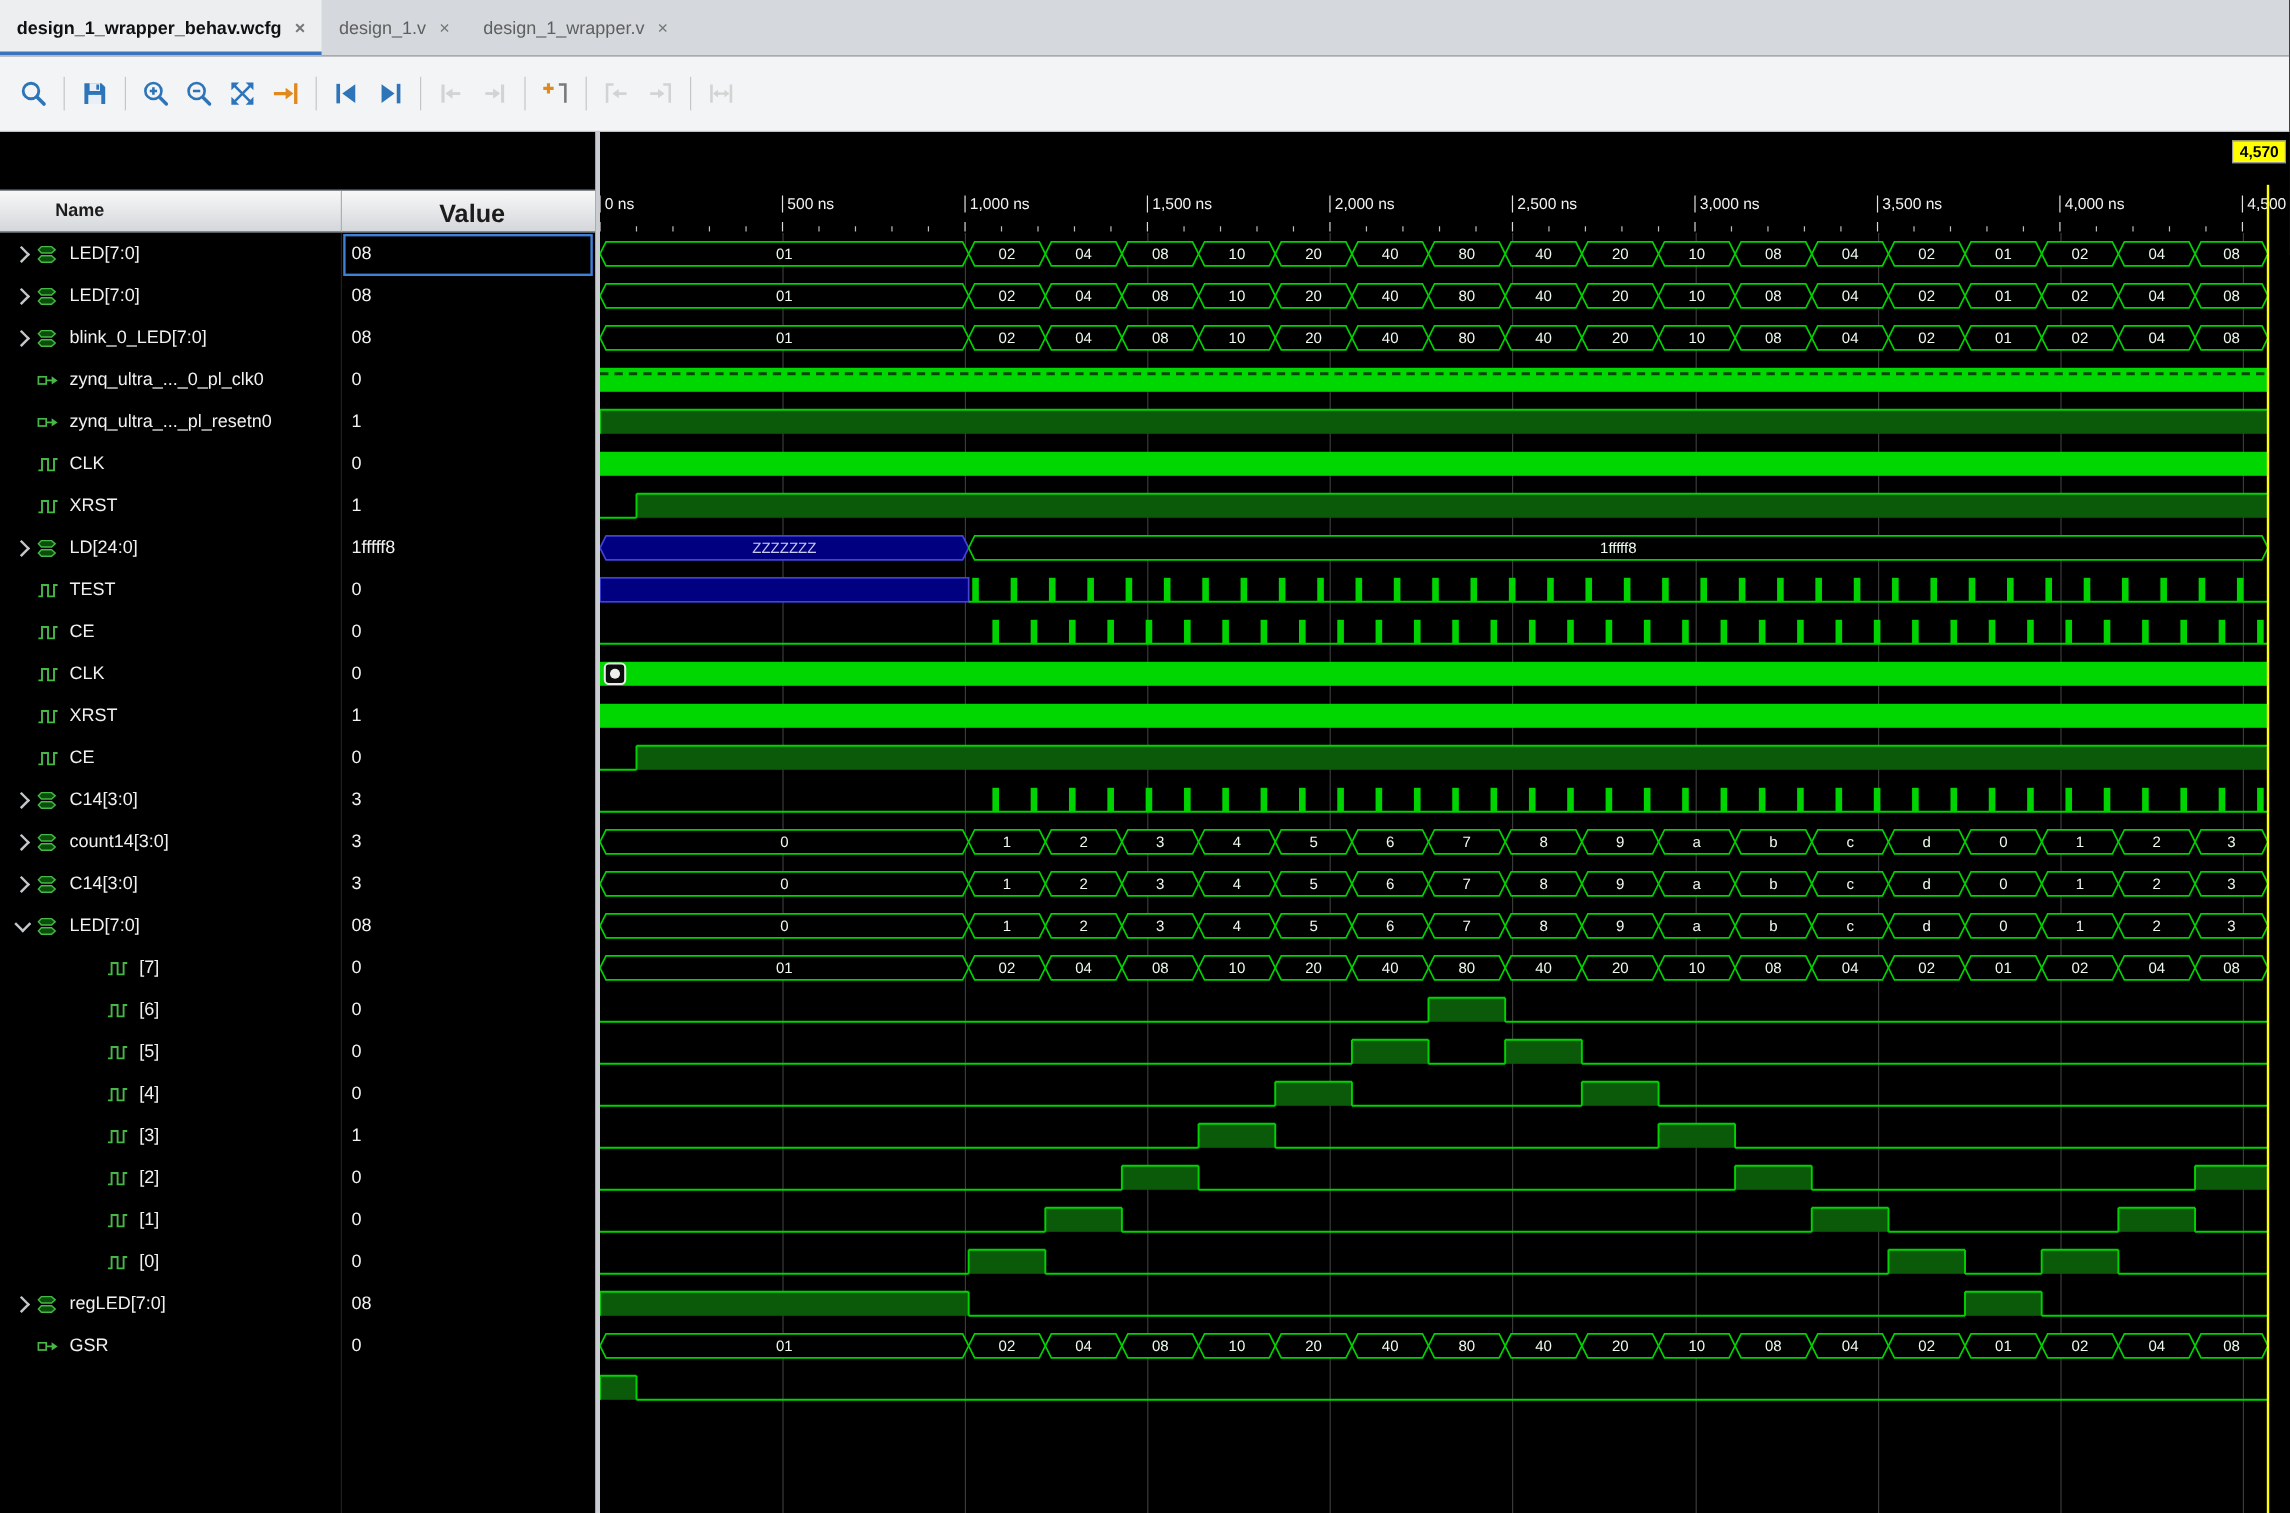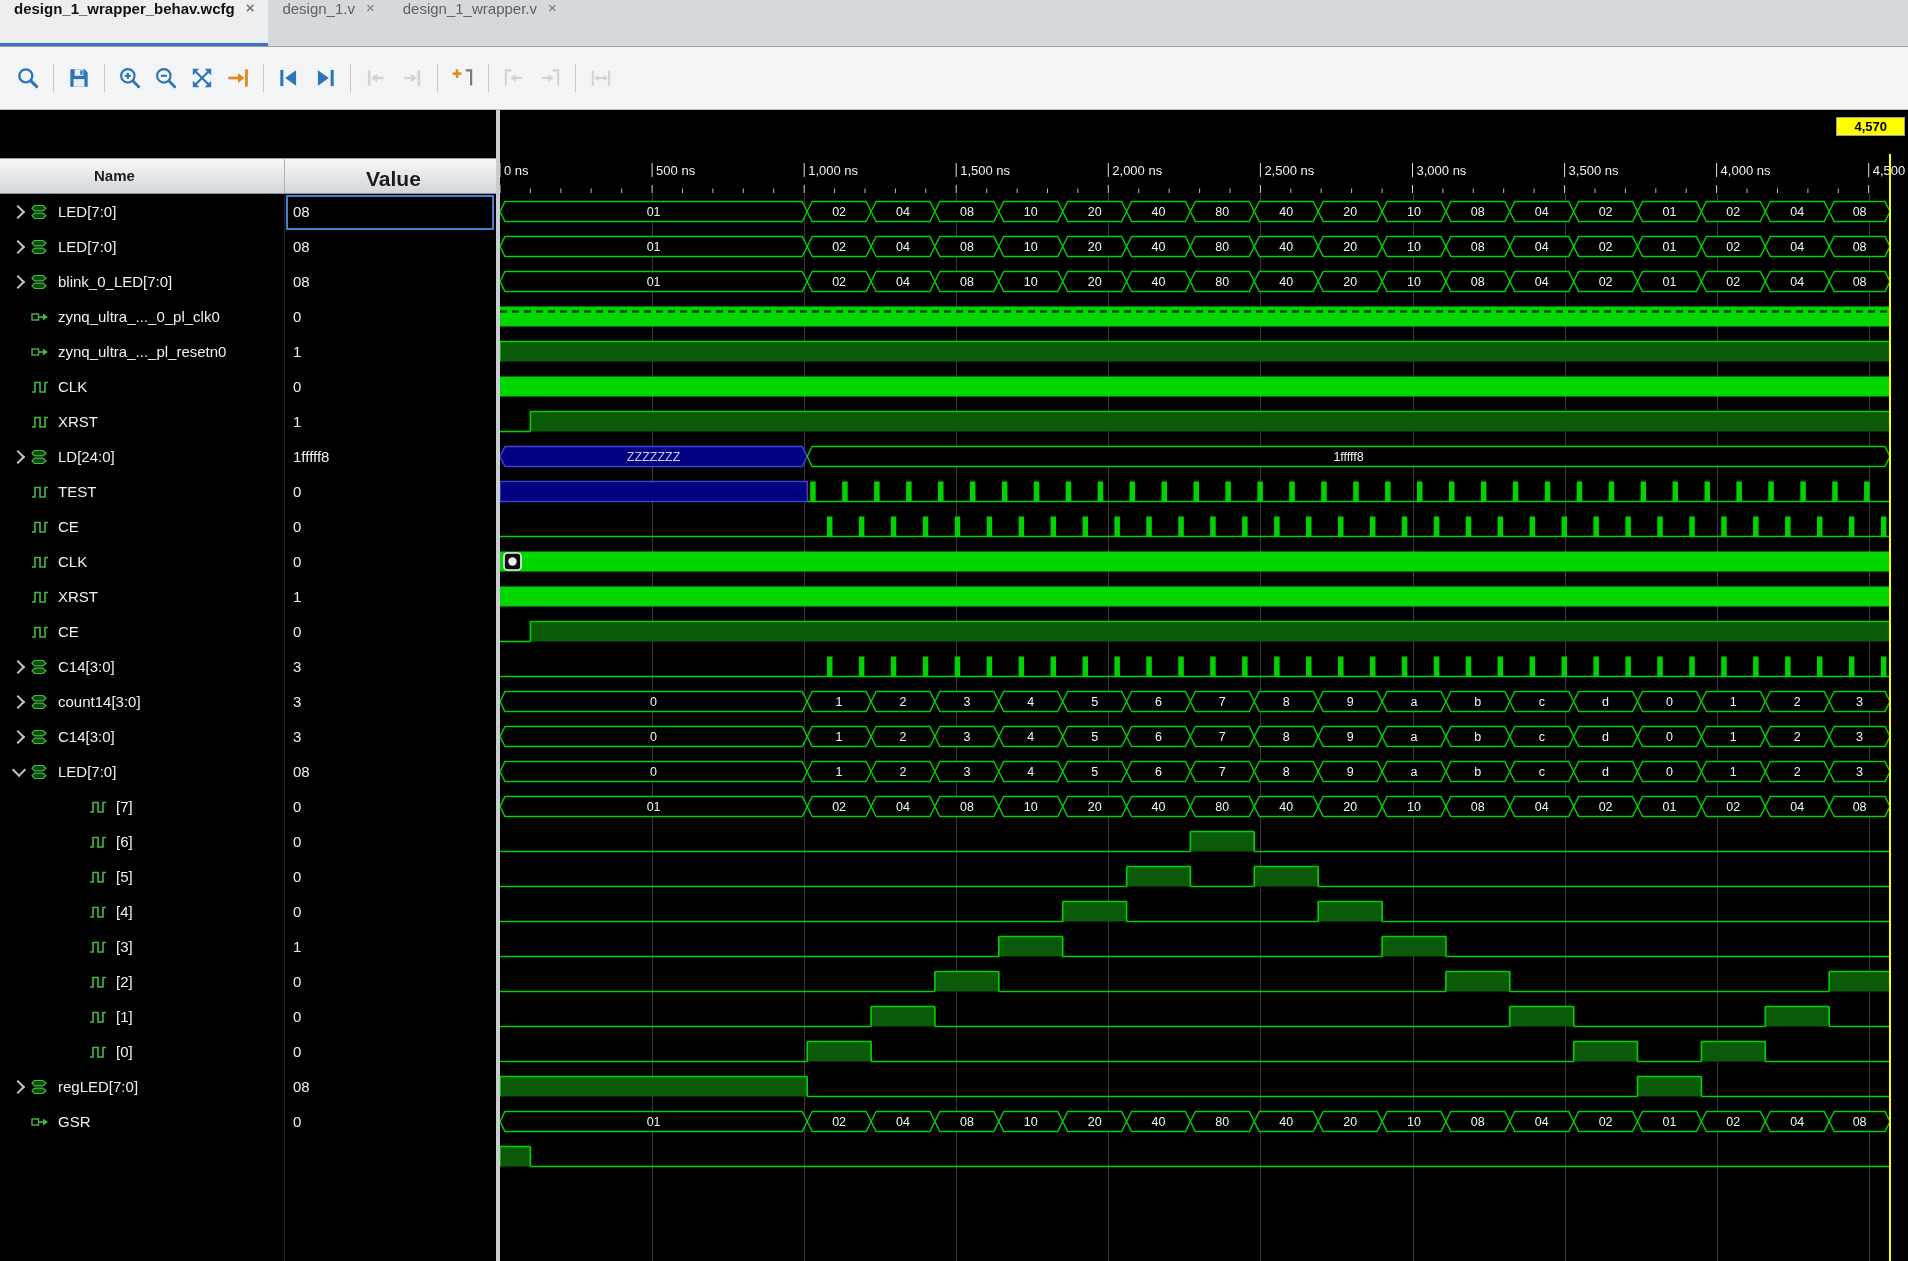--- a/index.html
+++ b/index.html
@@ -1,57 +1,57 @@
 <!DOCTYPE html>
 <html><head>
 <meta charset="utf-8">
 <style>
   html,body{margin:0;padding:0;background:#1e1e1e;}
   .app{position:relative;width:1908px;height:1261px;background:#000;overflow:hidden;
        font-family:"Liberation Sans",sans-serif;}
   
   .tabbar{position:absolute;top:0;left:0;right:0;height:46px;background:#d5d8dd;
           display:flex;align-items:stretch;border-bottom:1px solid #98a0a8;}
-  .tab{display:flex;gap:11px;padding:0 14px;font-size:15px;color:#5f5f5f;cursor:default;}
+  .tab{display:flex;align-items:center;gap:11px;padding:0 14px;font-size:15px;color:#5f5f5f;cursor:default;}
   .tab.active{background:#eceef0;color:#101010;font-weight:700;box-shadow:inset 0 -3px 0 #3a72c0;}
   .tclose{color:#777;font-size:15px;line-height:1;}
   
   .toolbar{position:absolute;top:47px;left:0;right:0;height:62px;background:#f3f4f5;
            border-bottom:1px solid #c2c2c2;display:flex;align-items:center;padding-left:10px;}
   .tbtn{width:36px;height:36px;border:none;background:transparent;display:flex;align-items:center;
         justify-content:center;padding:0;border-radius:3px;}
   .tbtn.disabled{opacity:.5;}
   .tsep{width:1px;height:28px;background:#c6c6c6;margin:0 7px;}
   
   .main{position:absolute;top:110px;left:0;right:0;bottom:0;background:#000;}
   .leftpanel{position:absolute;left:0;top:0;width:496px;bottom:0;background:#000;}
   .strip{position:absolute;top:0;left:0;right:0;height:48px;background:#000;}
   .lheader{position:absolute;top:48px;left:0;right:0;height:36px;
            background:linear-gradient(#f8f8f8,#d3d6da);
            border-top:1px solid #9aa0a6;border-bottom:1px solid #8d939a;box-sizing:border-box;}
-  .hname{position:absolute;left:46px;top:8px;font-size:15px;font-weight:700;color:#1c1c1c;margin-left:48px;}
+  .hname{position:absolute;left:46px;top:8px;font-size:15px;font-weight:700;color:#1c1c1c;}
   .hvalue{position:absolute;left:366px;top:8px;font-size:21px;font-weight:700;color:#1c1c1c;}
   .lheadsep{position:absolute;left:284px;top:0;bottom:0;width:1px;background:#aab0b6;}
   .lrows{position:absolute;top:84px;left:0;right:0;bottom:0;overflow:hidden;background:#000;}
   .colsep{position:absolute;left:284px;top:0;bottom:0;width:1px;background:#202020;}
   .lrow{height:35px;display:flex;align-items:center;padding-left:8px;position:relative;box-sizing:border-box;}
   .lrow.indent{padding-left:66px;}
   .arrowslot{width:22px;flex:0 0 22px;display:flex;justify-content:center;align-items:center;}
   .chev{width:8px;height:8px;border-right:2px solid #c3c8cd;border-bottom:2px solid #c3c8cd;
         transform:rotate(-45deg);margin-right:2px;}
   .chev.down{transform:rotate(45deg);margin:-3px 0 0 0;}
   .sigicon{flex:0 0 20px;height:16px;margin-right:8px;}
   .nm{font-size:15px;color:#f1f1f1;white-space:nowrap;text-align:right;}
   .val{position:absolute;left:293px;font-size:15px;color:#f1f1f1;}
   .selbox{position:absolute;left:286px;top:1px;width:204px;height:31px;border:2px solid #3f7fd6;}
   .splitter{position:absolute;left:496px;top:0;width:4px;bottom:0;background:#c9ccd1;}
   
   .waveright{position:absolute;left:500px;right:0;top:0;bottom:0;background:#000;}
   .cursorlabel{position:absolute;top:7px;right:3px;background:#ffff00;color:#000;font-size:13px;
-               font-weight:700;padding:1px 17px;border:1px solid #999;z-index:6;}
+               font-weight:700;padding:1px 5px;border:1px solid #999;z-index:6;}
   .ruler{position:absolute;top:48px;left:0;height:36px;width:1408px;}
   .wavebody{position:absolute;top:84px;left:0;right:0;bottom:0;text-align:center;}
   .gridoverlay{position:absolute;inset:0;z-index:0;pointer-events:none;}
   .gridline{position:absolute;top:0;bottom:0;width:1px;background:#3a3a3a;}
   .wrow{height:35px;position:relative;z-index:1;}
   .wrow svg{display:block;}
   .cursorline{position:absolute;left:1389px;top:44px;bottom:0;width:2px;background:#ffff00;z-index:5;}
 </style>
 </head>
 <body>

